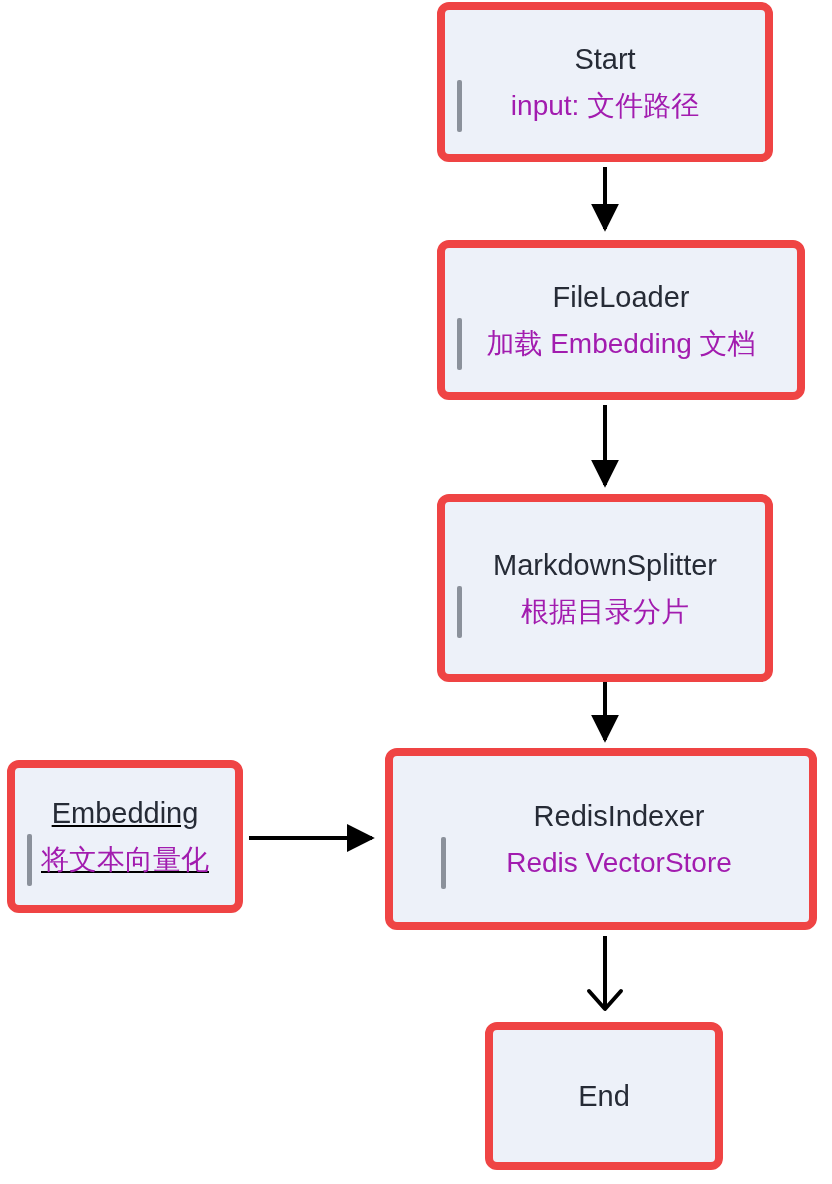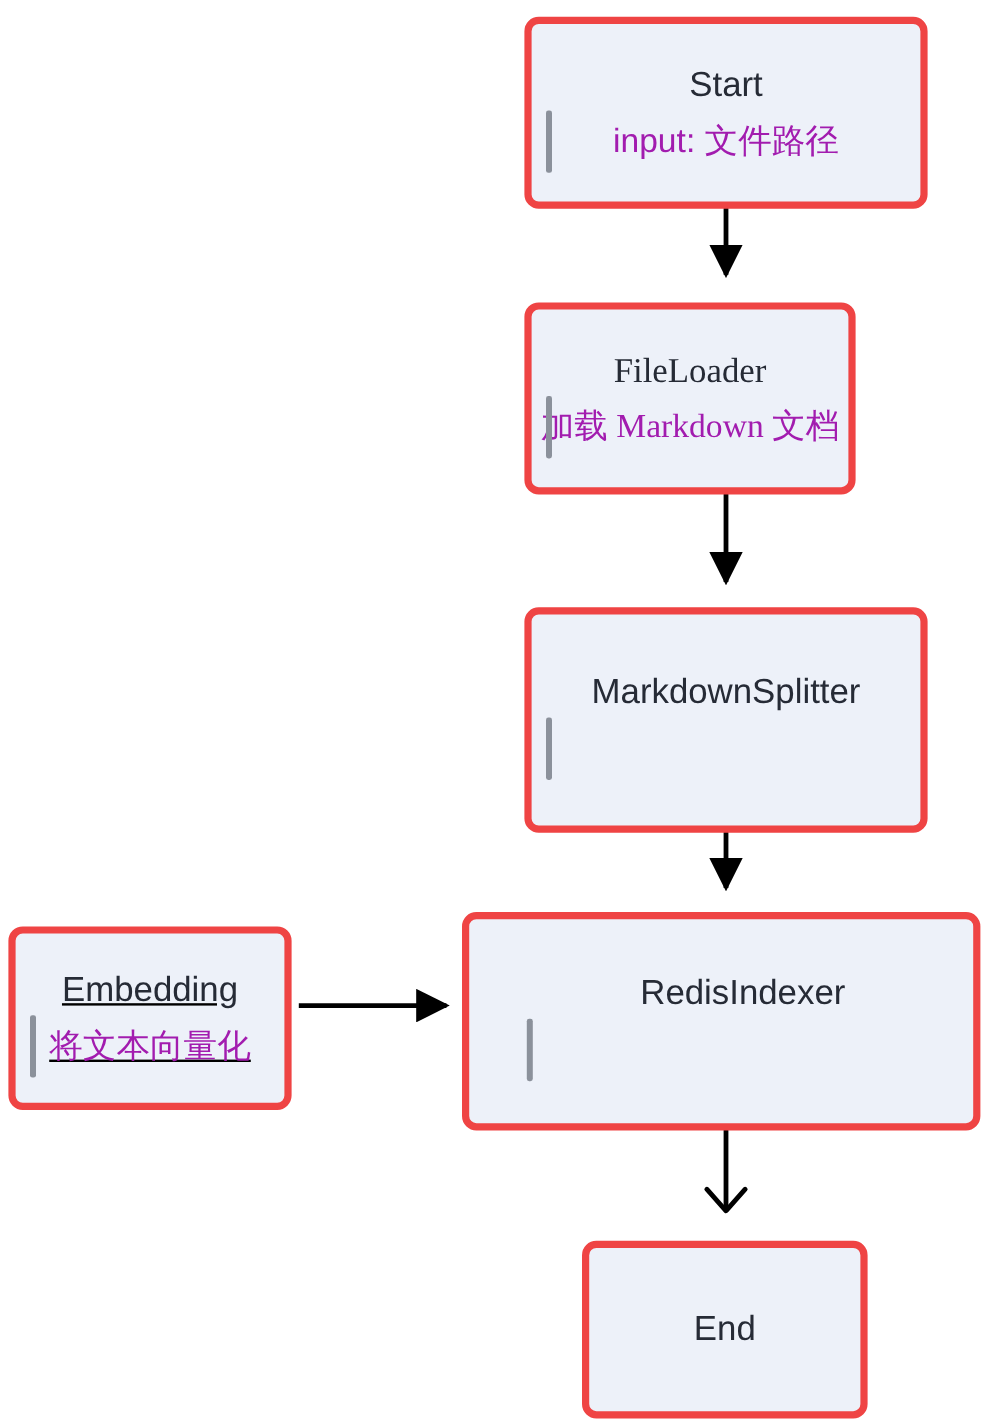--- a/index.html
+++ b/index.html
@@ -18,27 +18,26 @@
   .edges {
     position: absolute;
     left: 0;
     top: 0;
     pointer-events: none;
   }
   .node {
     position: absolute;
     box-sizing: border-box;
     background: #edf1f9;
-    border: 6px solid #ef4444;
+    border: 8px solid #ef4444;
     border-radius: 12px;
     display: flex;
     flex-direction: column;
     align-items: center;
     justify-content: center;
-    margin-top: 12px;
   }
   .node-title {
     font-size: 29px;
     line-height: 36px;
     color: #262b36;
     text-align: center;
     white-space: nowrap;
   }
   .sub-row {
     position: relative;
@@ -61,21 +60,21 @@
     left: 12px;
     top: 50%;
     margin-top: -26px;
     width: 5px;
     height: 52px;
     border-radius: 2px;
     background: #8b919b;
   }
   
   .n-start            { left: 437px; top: 2px;    width: 336px; height: 160px; }
-  .n-fileloader       { left: 437px; top: 240px;  width: 276px; height: 160px; font-family: Liberation Serif, serif; }
+  .n-fileloader       { left: 437px; top: 240px;  width: 368px; height: 160px; }
   .n-markdownsplitter { left: 437px; top: 494px;  width: 336px; height: 188px; }
   .n-redisindexer     { left: 385px; top: 748px;  width: 432px; height: 182px; padding-left: 36px; }
   .n-embedding        { left: 7px;   top: 760px;  width: 236px; height: 153px; text-decoration: underline; }
   .n-end              { left: 485px; top: 1022px; width: 238px; height: 148px; }
 </style>
 </head>
 <body>
 
 <div class="canvas">
 
@@ -98,43 +97,45 @@
     <div class="sub-row">
       <span class="quote-bar"></span>
       <div class="node-subtitle">input: 文件路径</div>
     </div>
   </div>
 
   <div class="node n-fileloader">
     <div class="node-title">FileLoader</div>
     <div class="sub-row">
       <span class="quote-bar"></span>
-      <div class="node-subtitle">加载 Markdown 文档</div>
+      <div class="node-subtitle">加载 Embedding 文档</div>
     </div>
   </div>
 
   <div class="node n-markdownsplitter">
     <div class="node-title">MarkdownSplitter</div>
     <div class="sub-row">
       <span class="quote-bar"></span>
+      <div class="node-subtitle">根据目录分片</div>
     </div>
   </div>
 
   <div class="node n-embedding">
     <div class="node-title">Embedding</div>
     <div class="sub-row">
       <span class="quote-bar"></span>
       <div class="node-subtitle">将文本向量化</div>
     </div>
   </div>
 
   <div class="node n-redisindexer">
     <div class="node-title">RedisIndexer</div>
     <div class="sub-row">
       <span class="quote-bar"></span>
+      <div class="node-subtitle">Redis VectorStore</div>
     </div>
   </div>
 
   <div class="node n-end">
     <div class="node-title">End</div>
   </div>
 
 </div>
 
 </body></html>

